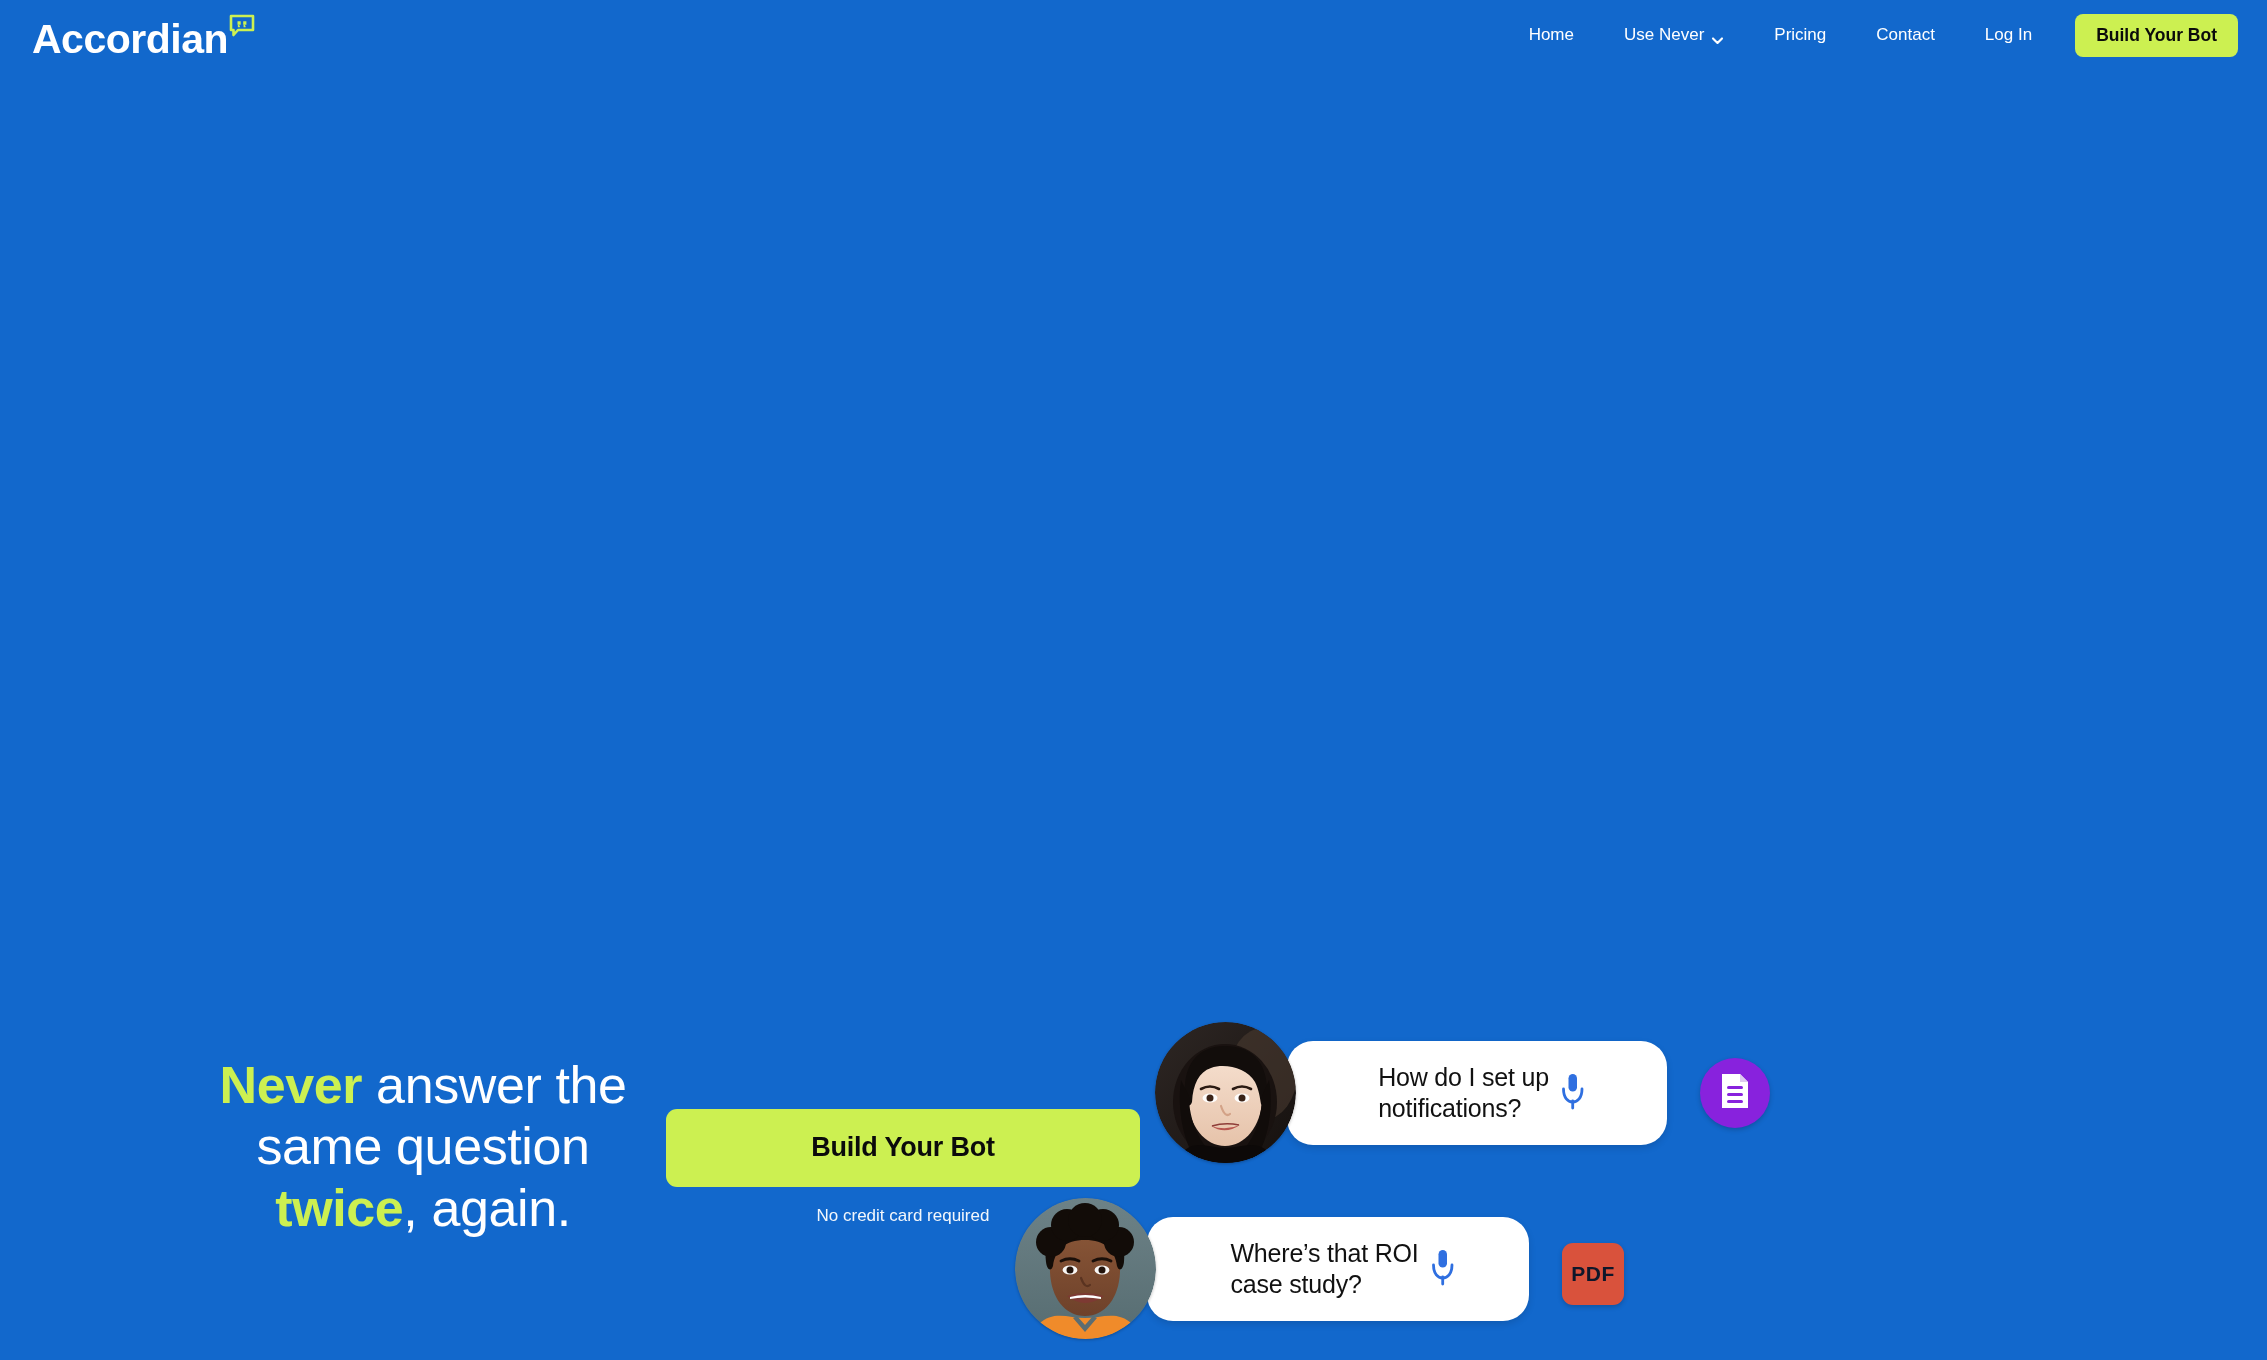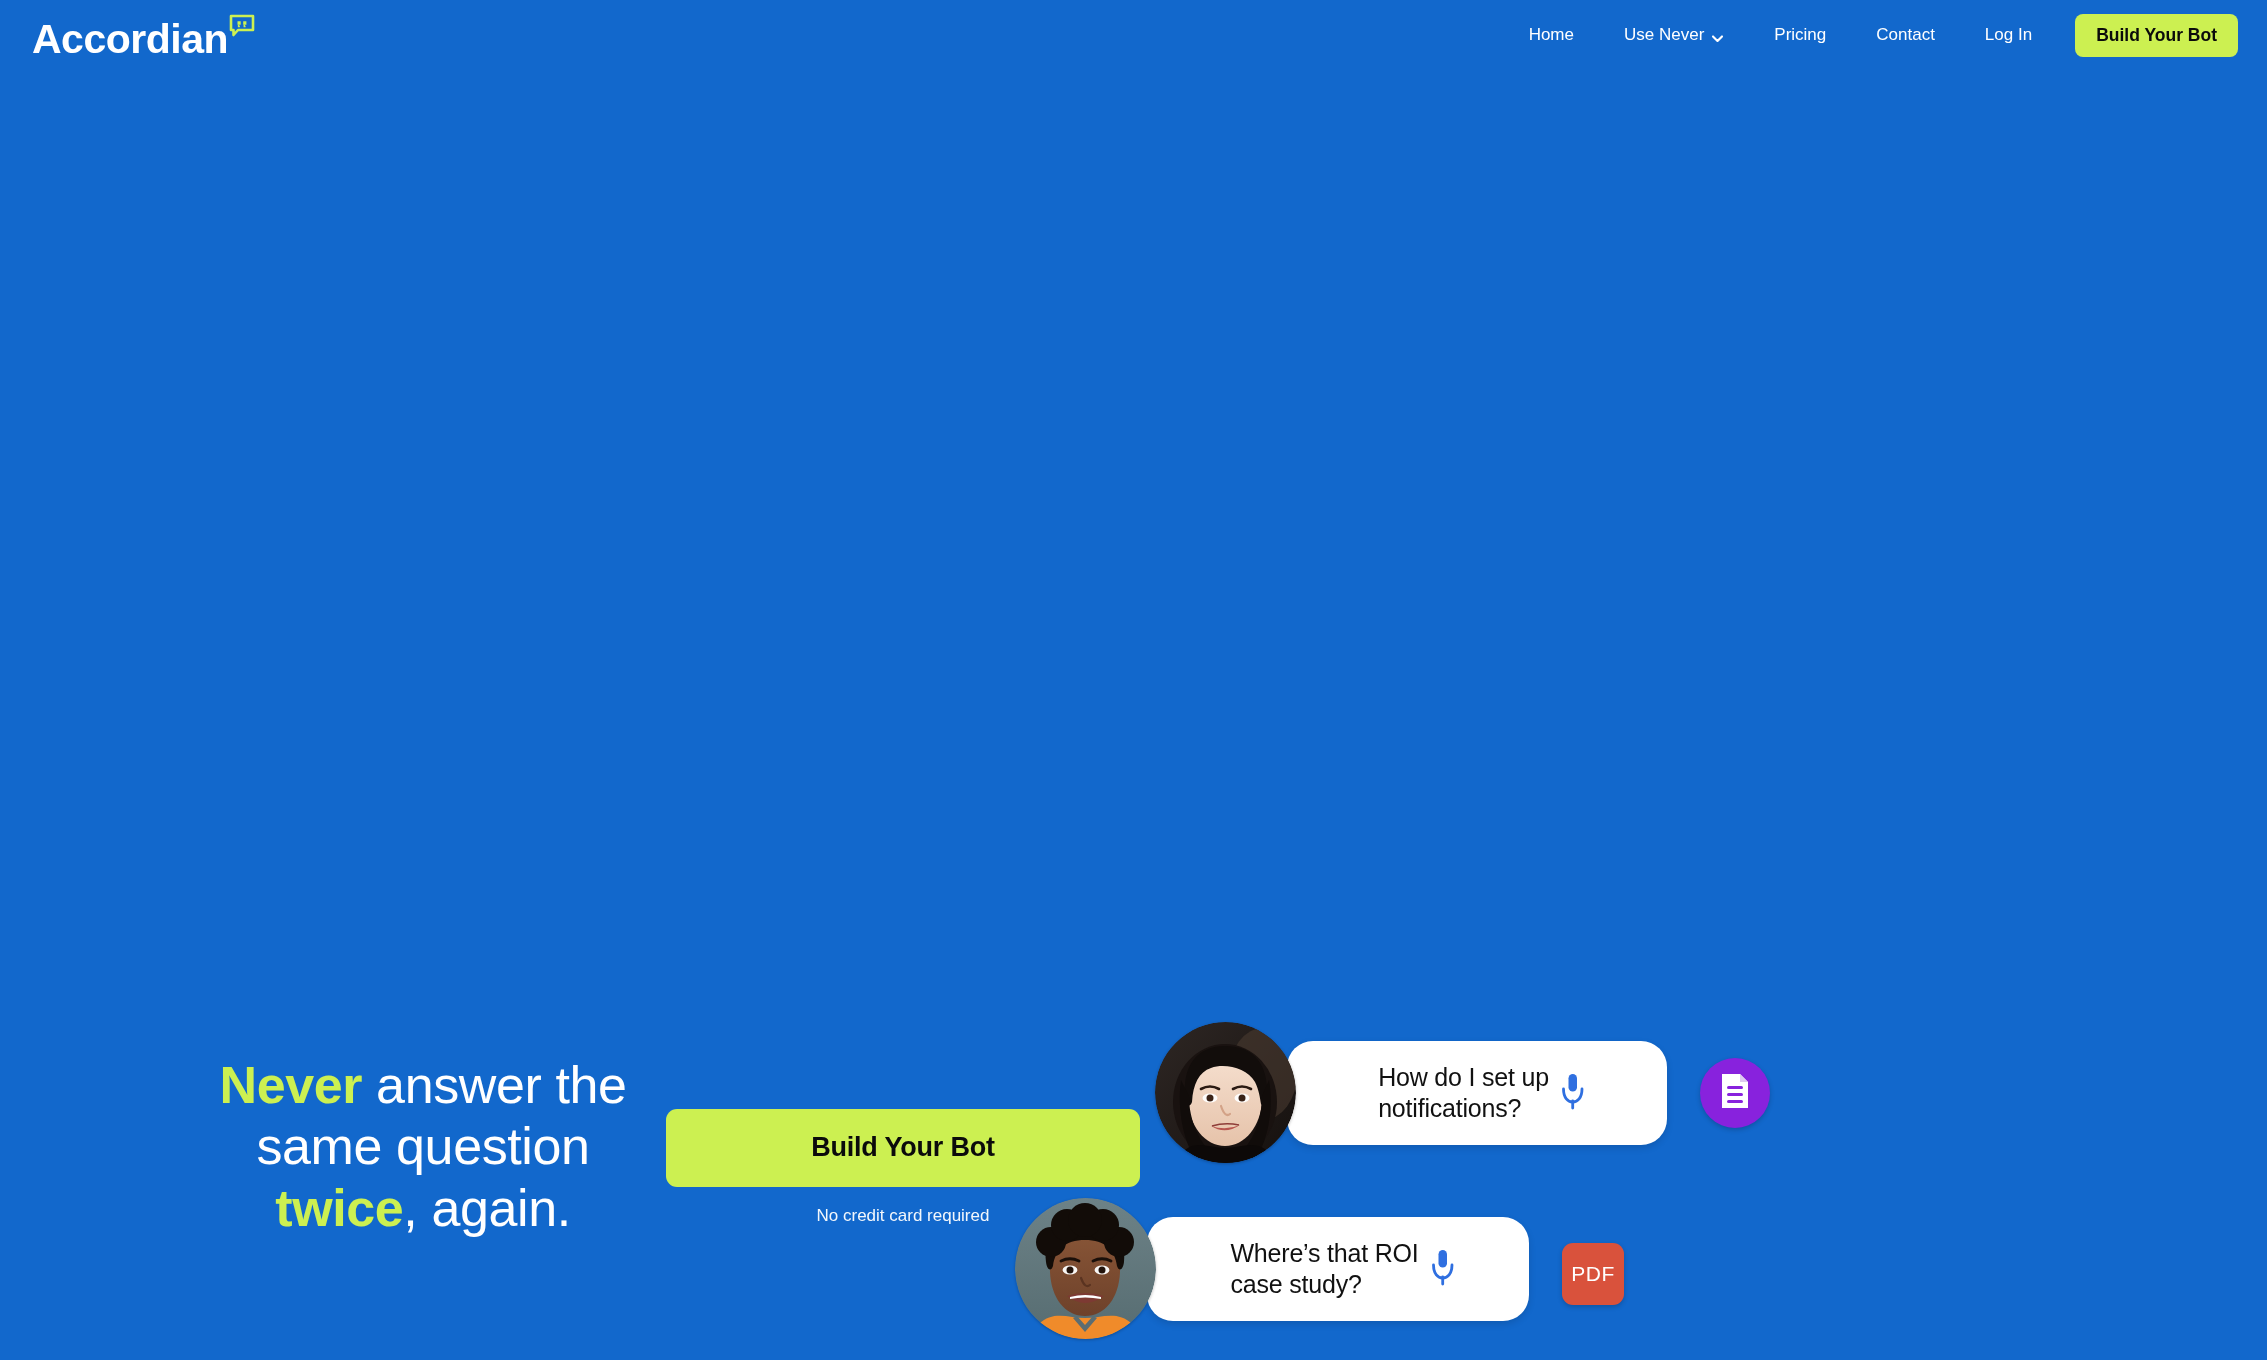--- a/index.html
+++ b/index.html
@@ -61,21 +61,21 @@
     padding-right: 9px;
   }
   .nav-link {
     color: #ffffff;
     font-size: 17px;
     font-weight: 500;
     text-decoration: none;
     padding: 8px 25px;
     white-space: nowrap;
     display: flex;
-    align-items: center;
+    align-items: flex-end;
     gap: 7px;
     cursor: pointer;
   }
   .chevron-down {
     display: inline-block;
     width: 13px;
     height: 13px;
     margin-top: 2px;
   }
   .nav-cta {
@@ -228,23 +228,23 @@
   }
 
   .pdf-badge {
     width: 62px;
     height: 62px;
     border-radius: 11px;
     background: #d9523c;
     display: flex;
     align-items: center;
     justify-content: center;
-    color: #ffffff;
+    color: #0f172a;
     font-size: 21px;
-    font-weight: 400;
+    font-weight: 700;
     letter-spacing: 0.5px;
     font-family: "Liberation Sans", sans-serif;
     box-shadow: 0 2px 5px rgba(0,0,0,0.2);
     margin-top: 11px;
   }
 </style>
 </head>
 <body>
 
 <div class="page">

